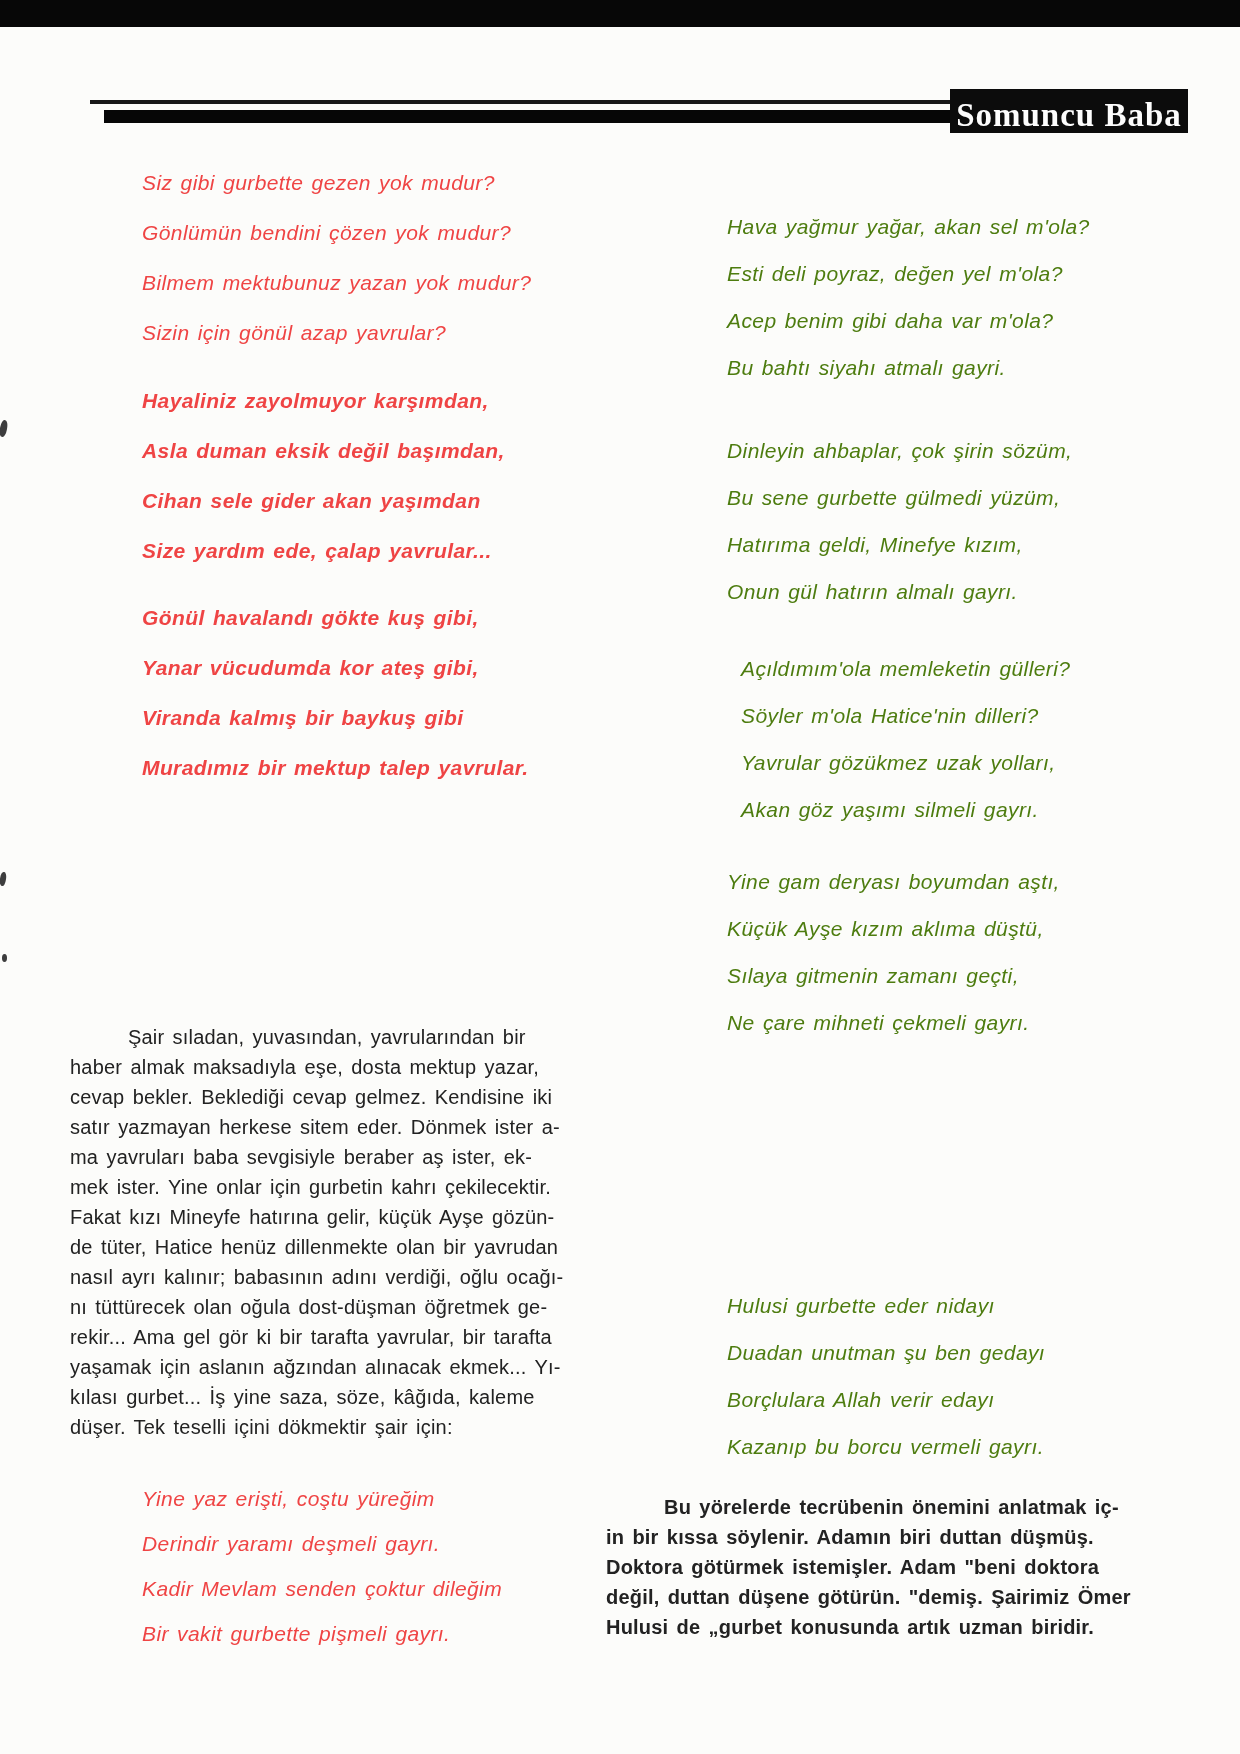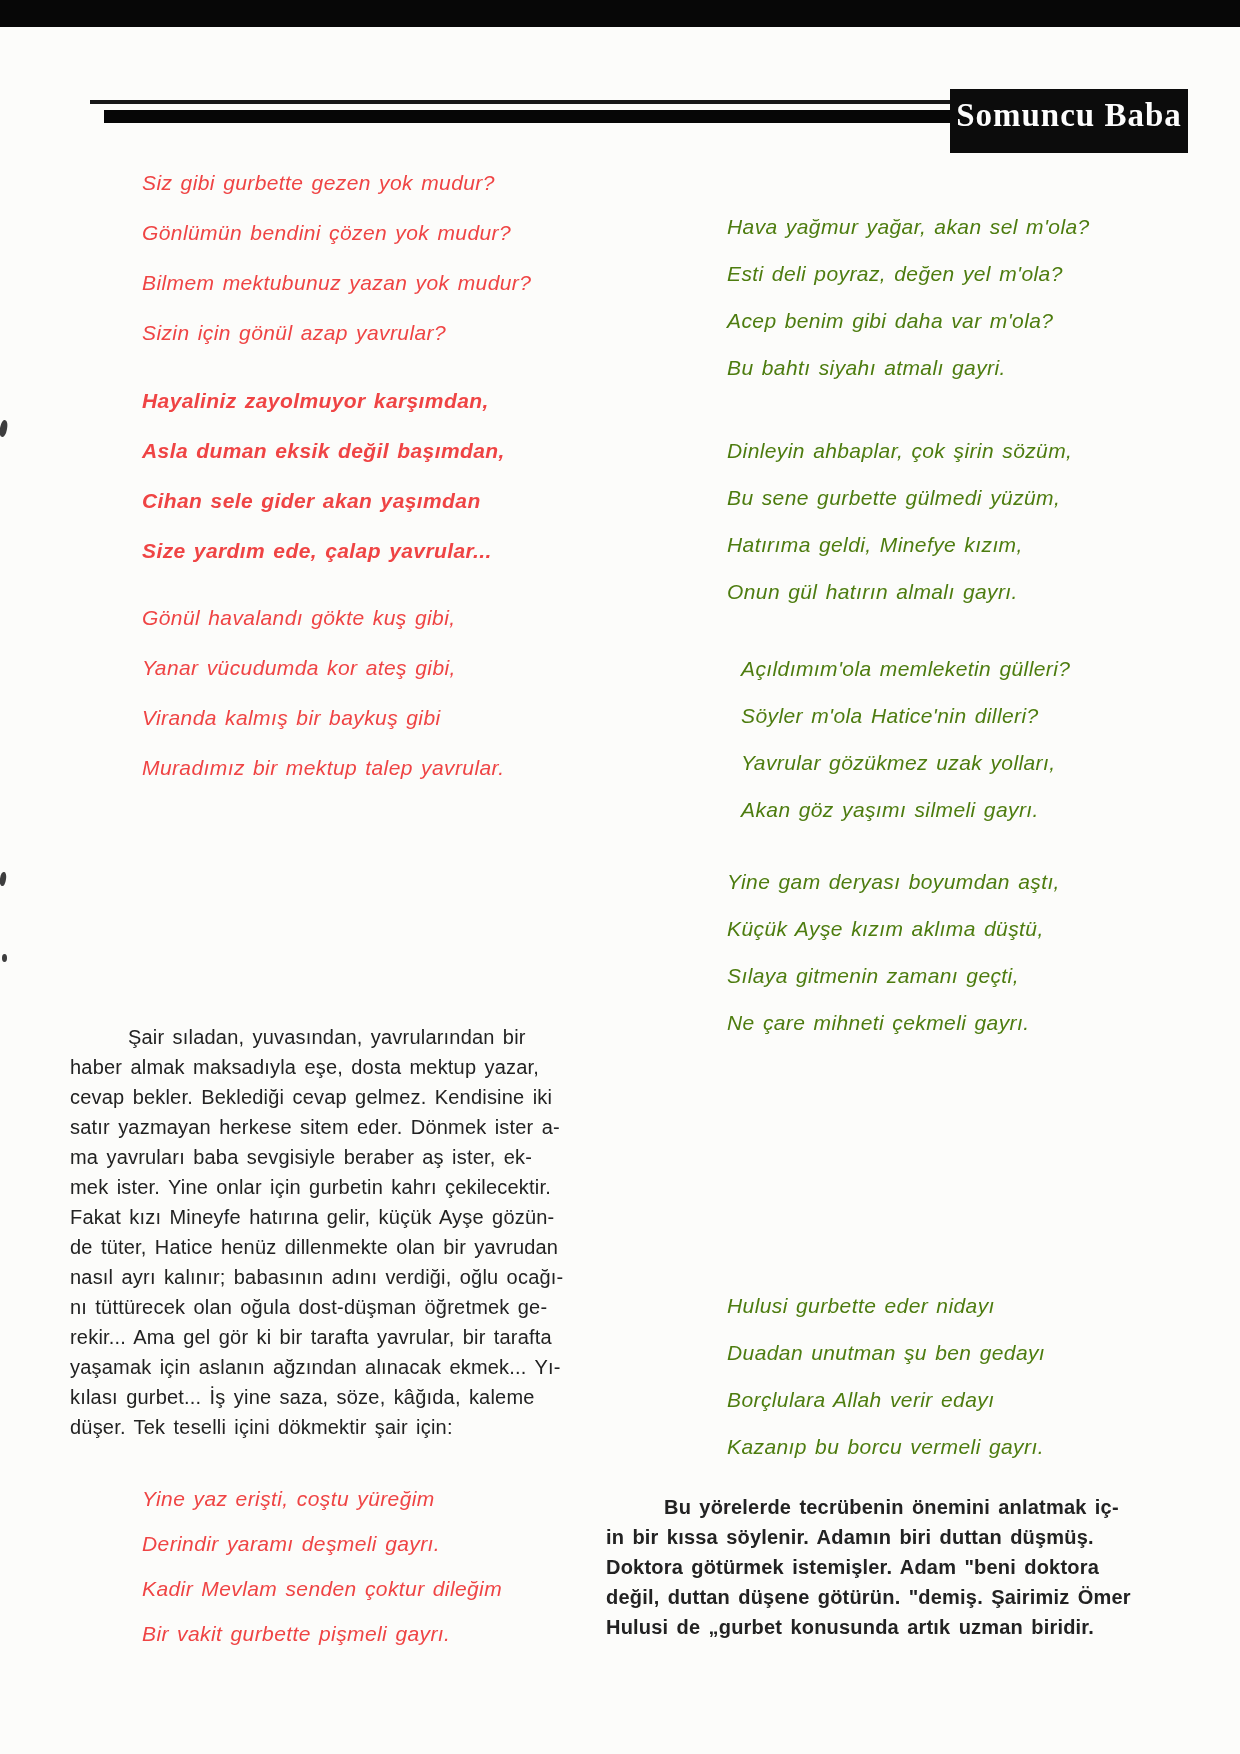--- a/index.html
+++ b/index.html
@@ -15,21 +15,21 @@
   }
   .rule-thin {
     position:absolute; left:90px; top:100px; width:878px; height:4px;
     background:#181818;
   }
   .rule-thick {
     position:absolute; left:104px; top:110px; width:864px; height:13px;
     background:#060606;
   }
   .masthead-box {
-    position:absolute; left:950px; top:89px; width:238px; height:64px;
+    position:absolute; left:950px; top:89px; width:238px; height:44px;
     background:#0c0c0c; color:#fdfdfd; text-align:center;
     font:bold 33px/53px "Liberation Serif", serif;
     letter-spacing:1px;
   }
   .poem {
     position:absolute; white-space:pre-line;
     font:italic 21px/50px "Liberation Sans", sans-serif;
     color:#ef4444; letter-spacing:0.4px; word-spacing:2px;
   }
   .poem.rightcol { line-height:47px; color:#4d7c0f; }
@@ -63,21 +63,21 @@
   </div>
 
   <div class="poem" style="left:142px; top:158px;">Siz gibi gurbette gezen yok mudur?
 Gönlümün bendini çözen yok mudur?
 Bilmem mektubunuz yazan yok mudur?
 Sizin için gönül azap yavrular?</div>
   <div class="poem" style="left:142px; top:376px;font-weight:bold;">Hayaliniz zayolmuyor karşımdan,
 Asla duman eksik değil başımdan,
 Cihan sele gider akan yaşımdan
 Size yardım ede, çalap yavrular...</div>
-  <div class="poem" style="left:142px; top:593px;">Gönül havalandı gökte kuş gibi,
+  <div class="poem" style="left:142px; top:593px;font-weight:bold;">Gönül havalandı gökte kuş gibi,
 Yanar vücudumda kor ateş gibi,
 Viranda kalmış bir baykuş gibi
 Muradımız bir mektup talep yavrular.</div>
 
   <div class="prose" style="left:70px; top:1022px; width:560px;">Şair sıladan, yuvasından, yavrularından bir
 haber almak maksadıyla eşe, dosta mektup yazar,
 cevap bekler. Beklediği cevap gelmez. Kendisine iki
 satır yazmayan herkese sitem eder. Dönmek ister a-
 ma yavruları baba sevgisiyle beraber aş ister, ek-
 mek ister. Yine onlar için gurbetin kahrı çekilecektir.

